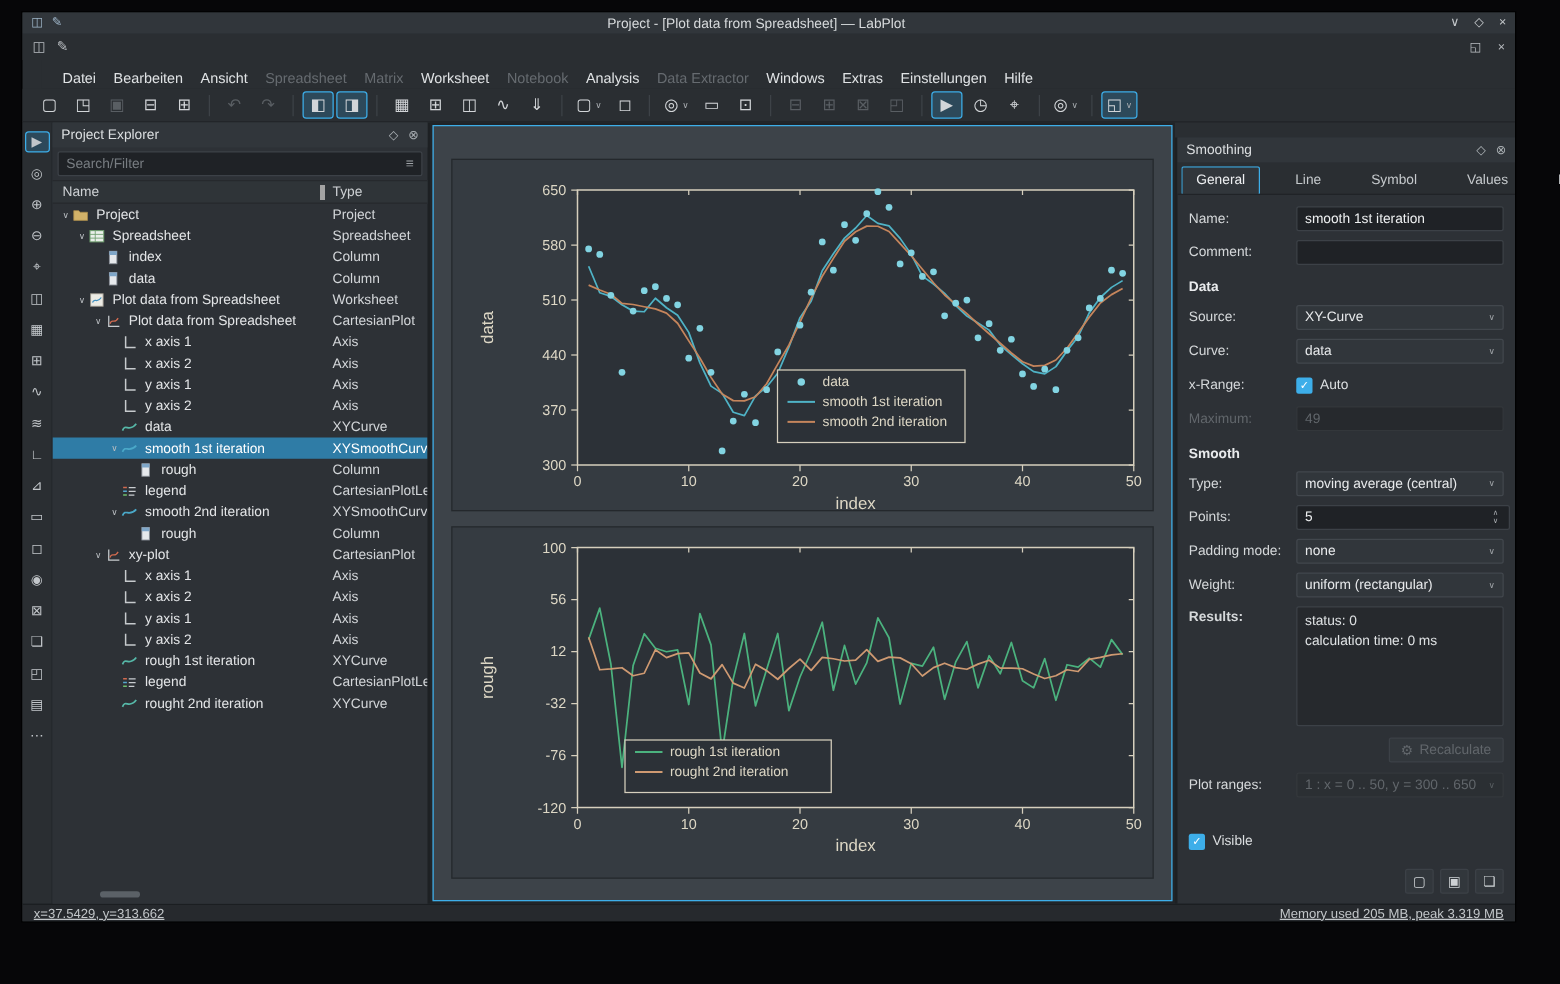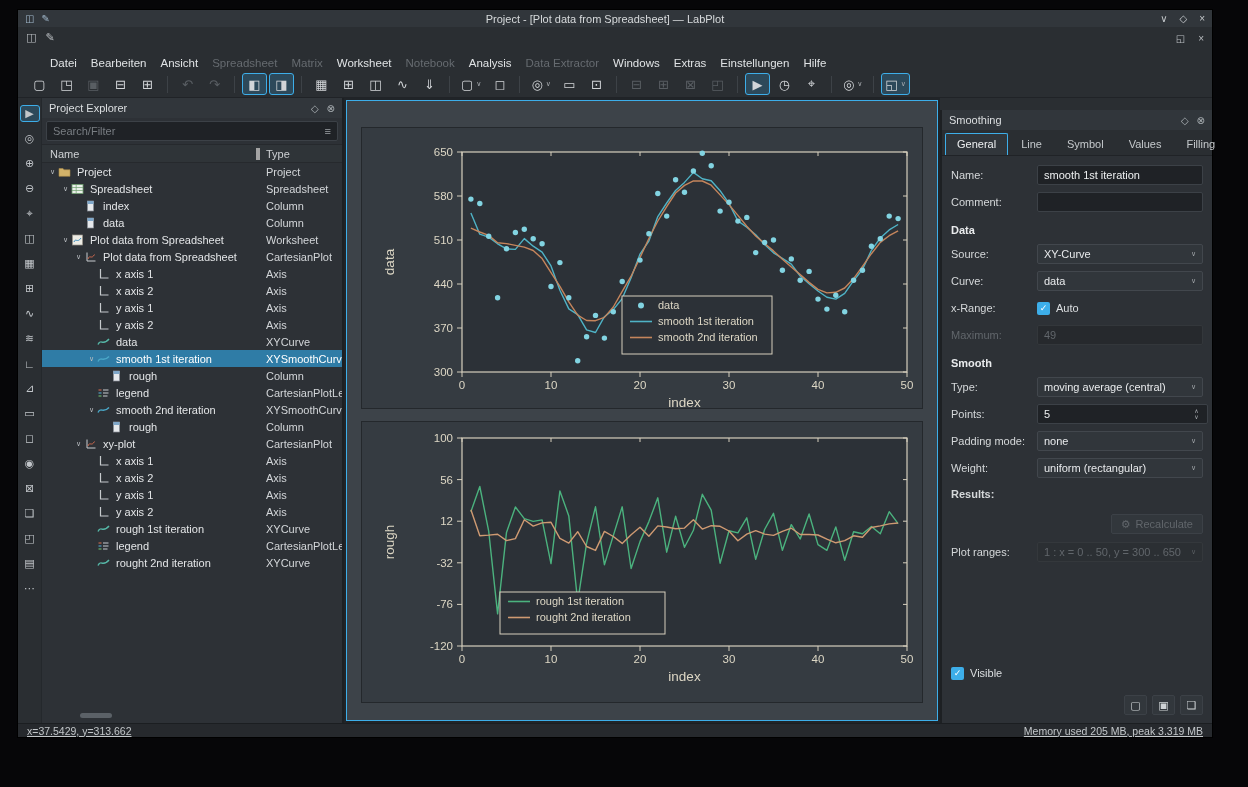--- a/index.html
+++ b/index.html
@@ -81,21 +81,21 @@
   .page { position:relative; width:100%; height:100%; border:1px solid #3daee9;
           background:#3d4349; overflow:hidden; }
   .plot-box { position:absolute; left:14px; width:562px; height:282px; background:#353b41;
               border:1px solid #24282c; }
   #plot1 { top:26px; } #plot2 { top:320px; }
   .plot-box svg { display:block; }
 
   .right-panel { width:272px; flex:none; background:#2d3136; border-left:2px solid #1d2023;
                  display:flex; flex-direction:column; font-size:11px; color:#dcdfe1;margin-top:12px; }
   .tabs { display:flex; flex:none; background:#2a2e32; border-bottom:1px solid #202327;
-          padding:3px 3px 0; gap:1px; }
+          padding:3px 3px 0; gap:16px; }
   .tab { padding:4px 11px 5px; color:#c5c9cc; border:1px solid transparent;
          border-bottom:none; border-radius:2px 2px 0 0; }
   .tab.active { background:#31363b; border-color:#3daee9; color:#eef0f2; }
 
   .form { flex:1; min-height:0; padding:9px 9px 5px; display:flex; flex-direction:column; }
   .frow { display:flex; align-items:center; margin-bottom:7px; min-height:20px; flex:none; }
   .frow.top { align-items:flex-start; }
   .flabel { width:86px; flex:none; color:#d5d8da; padding-top:0; }
   .frow.top .flabel { padding-top:3px; }
   .flabel.dim { color:#61666b; }
@@ -928,20 +928,24 @@
           <div class="fctrl">
               <div class="combo">
             <span class="cv">uniform (rectangular)</span>
             <span class="chev">∨</span>
           </div>
             </div>
         </div>
 
         <div class="frow top">
           <span class="flabel bold">Results:</span>
+          <div class="fctrl">
+              <div class="results-box">status: 0
+calculation time: 0 ms</div>
+            </div>
         </div>
 
         <div class="recalc-row">
           <div class="recalc-btn">
             <span>⚙</span>
             <span>Recalculate</span>
           </div>
         </div>
 
         <div class="frow">

